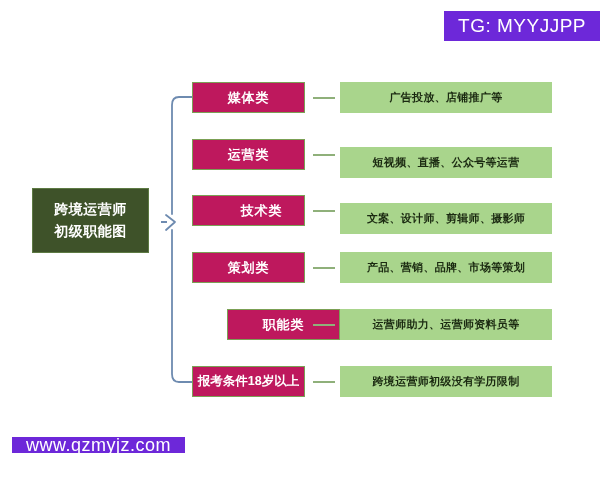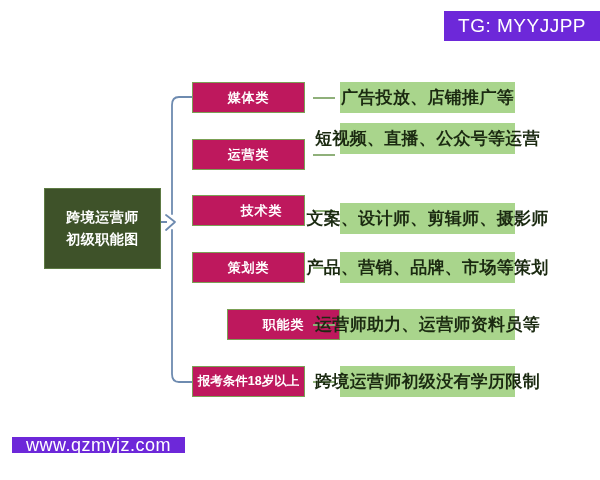--- a/index.html
+++ b/index.html
@@ -41,24 +41,24 @@
     top: 437px;
     height: 16px;
     padding: 0 14px;
     font-size: 18px;
     justify-content: center;
   }
 
   
   #root-node {
     position: absolute;
-    left: 44px;
+    left: 32px;
     top: 188px;
     width: 117px;
-    height: 81px;
+    height: 65px;
     background: #3e5229;
     border: 1px solid #5d7a43;
     box-sizing: border-box;
     color: #ffffff;
     display: flex;
     flex-direction: column;
     align-items: center;
     justify-content: center;
     line-height: 1.55;
     font-size: 14px;
@@ -87,29 +87,29 @@
   }
   .branch-node.wide-label {
     font-size: 12.5px;
     letter-spacing: 0px;
   }
 
   
   .detail-node {
     position: absolute;
     left: 340px;
-    width: 175px;
+    width: 212px;
     height: 31px;
     background: #a9d58c;
     box-sizing: border-box;
     color: #1b2a11;
     display: flex;
     align-items: center;
     justify-content: center;
-    font-size: 17px;
+    font-size: 11px;
     font-weight: bold;
     letter-spacing: 0.3px;
     white-space: nowrap;
   }
 
   
   .h-connector {
     position: absolute;
     left: 313px;
     width: 22px;
@@ -144,21 +144,21 @@
     <span class="rline">跨境运营师</span>
     <span class="rline">初级职能图</span>
   </div>
 
   <div class="branch-node" style="top:82px;">媒体类</div>
   <div class="h-connector" style="top:97px;"></div>
   <div class="detail-node" style="top:82px;">广告投放、店铺推广等</div>
 
   <div class="branch-node" style="top:139px;">运营类</div>
   <div class="h-connector" style="top:154px;"></div>
-  <div class="detail-node" style="top:123px;">短视频、直播、公众号等运营</div>
+  <div class="detail-node" style="top:147px;">短视频、直播、公众号等运营</div>
 
   <div class="branch-node" style="top:195px;padding-left:26px;">技术类</div>
   <div class="h-connector" style="top:210px;"></div>
   <div class="detail-node" style="top:203px;">文案、设计师、剪辑师、摄影师</div>
 
   <div class="branch-node" style="top:252px;">策划类</div>
   <div class="h-connector" style="top:267px;"></div>
   <div class="detail-node" style="top:252px;">产品、营销、品牌、市场等策划</div>
 
   <div class="branch-node" style="top:309px;margin-left:35px;">职能类</div>

